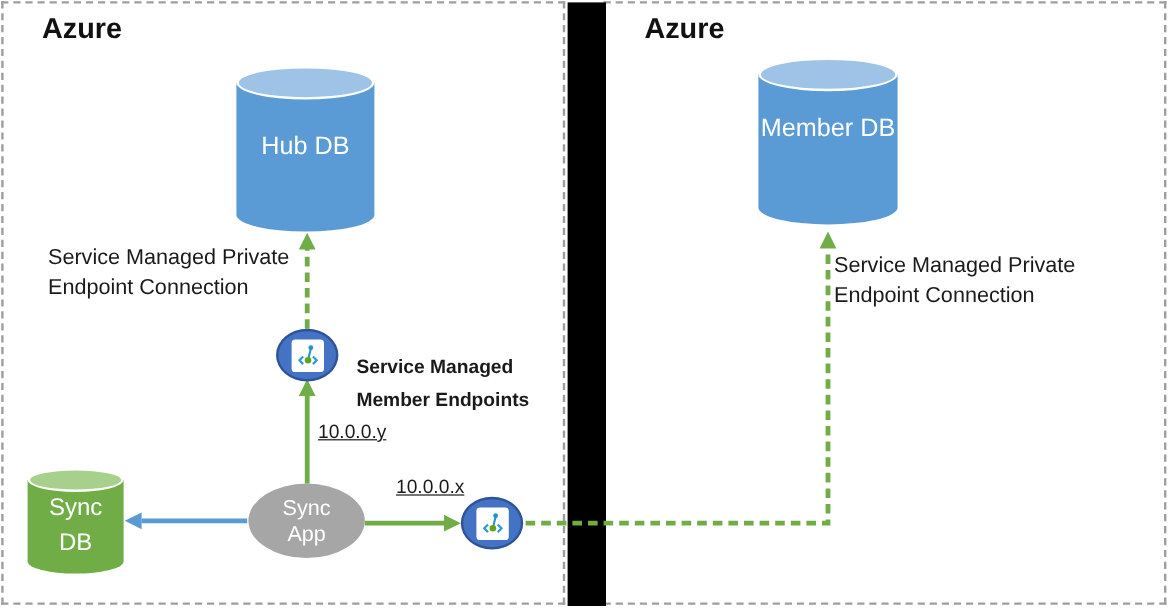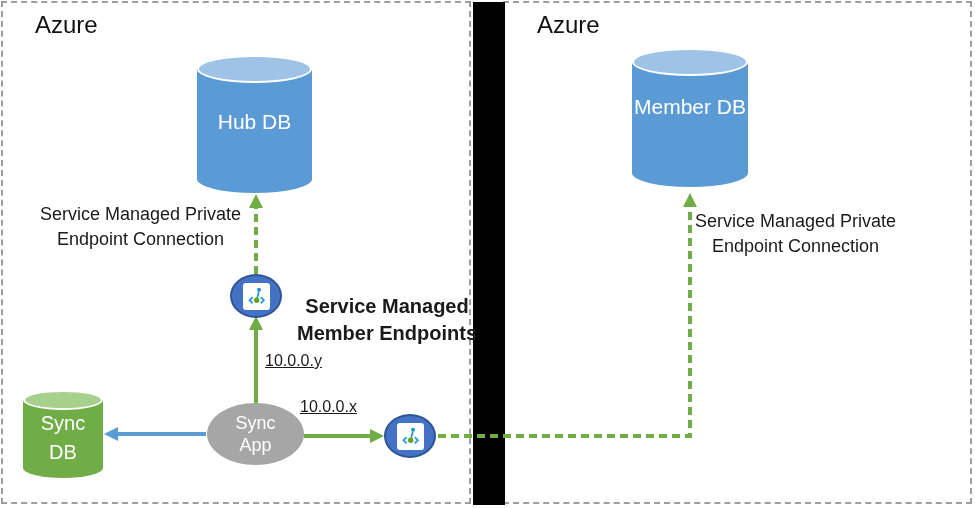--- a/index.html
+++ b/index.html
@@ -6,21 +6,21 @@
   html,body { background:#ffffff; }
   .canvas {
     position:relative; width:975px; height:508px; background:#ffffff;
     font-family:"Liberation Sans", sans-serif; overflow:hidden; color:#1a1a1a;
   }
   .region {
     position:absolute; border:2px dashed #9e9e9e; background:#ffffff;
   }
   .region.left  { left:1px;  top:1px; width:470px; height:503px; }
   .region.right { left:503px; top:1px; width:469px; height:503px; }
-  .region-label { position:absolute; left:32px; top:8px; font-size:24px; color:#111; }
+  .region-label { position:absolute; left:32px; top:8px; font-size:24px; color:#111;font-weight:bold; }
   .divider { position:absolute; left:473px; top:2px; width:32px; height:503px; background:#000; z-index:2; }
 
   .arrows { position:absolute; left:0; top:0; width:975px; height:508px; z-index:4; pointer-events:none; }
 
   .cylinder { position:absolute; z-index:6; }
   .cyl-body { position:absolute; left:0; right:0; }
   .cyl-top  { position:absolute; left:0; right:0; top:0; border-radius:50%; border:2px solid #fff; }
   .cyl-label { position:absolute; left:0; right:0; text-align:center; color:#fff; z-index:7; }
 
   .cylinder.hub    { left:197px; top:55px;  width:115px; height:138px; }
@@ -47,27 +47,27 @@
   .endpoint {
     position:absolute; width:52px; height:44px; z-index:6;
     background:#4472c4; border:2px solid #2f5496; border-radius:50%;
     display:flex; align-items:center; justify-content:center;
   }
   .endpoint.ep1 { left:230px; top:274px; }
   .endpoint.ep2 { left:384px; top:414px; }
   .endpoint .chip { width:27px; height:27px; background:#fff; border-radius:3px; display:flex; align-items:center; justify-content:center; }
 
   .note { position:absolute; z-index:8; font-size:18px; line-height:25px; color:#1a1a1a; }
-  .note span { display:block;text-align:center; }
+  .note span { display:block; }
   .note.conn-left  { left:40px;  top:202px; }
   .note.conn-right { left:695px; top:209px; }
-  .note.ep-title   { left:297px; top:293px; font-weight:bold; font-size:20px; line-height:27px; }
+  .note.ep-title   { left:297px; top:293px; font-weight:bold; font-size:16px; line-height:27px; }
   .note.ip { font-size:16px; line-height:18px;text-decoration:underline; }
   .note.ip-y { left:265px; top:352px; }
-  .note.ip-x { left:300px; top:398px; }
+  .note.ip-x { left:330px; top:398px; }
 </style>
 </head>
 <body>
 
 <div class="canvas">
 
   <div class="region left">
     <div class="region-label">Azure</div>
   </div>
   <div class="region right">

